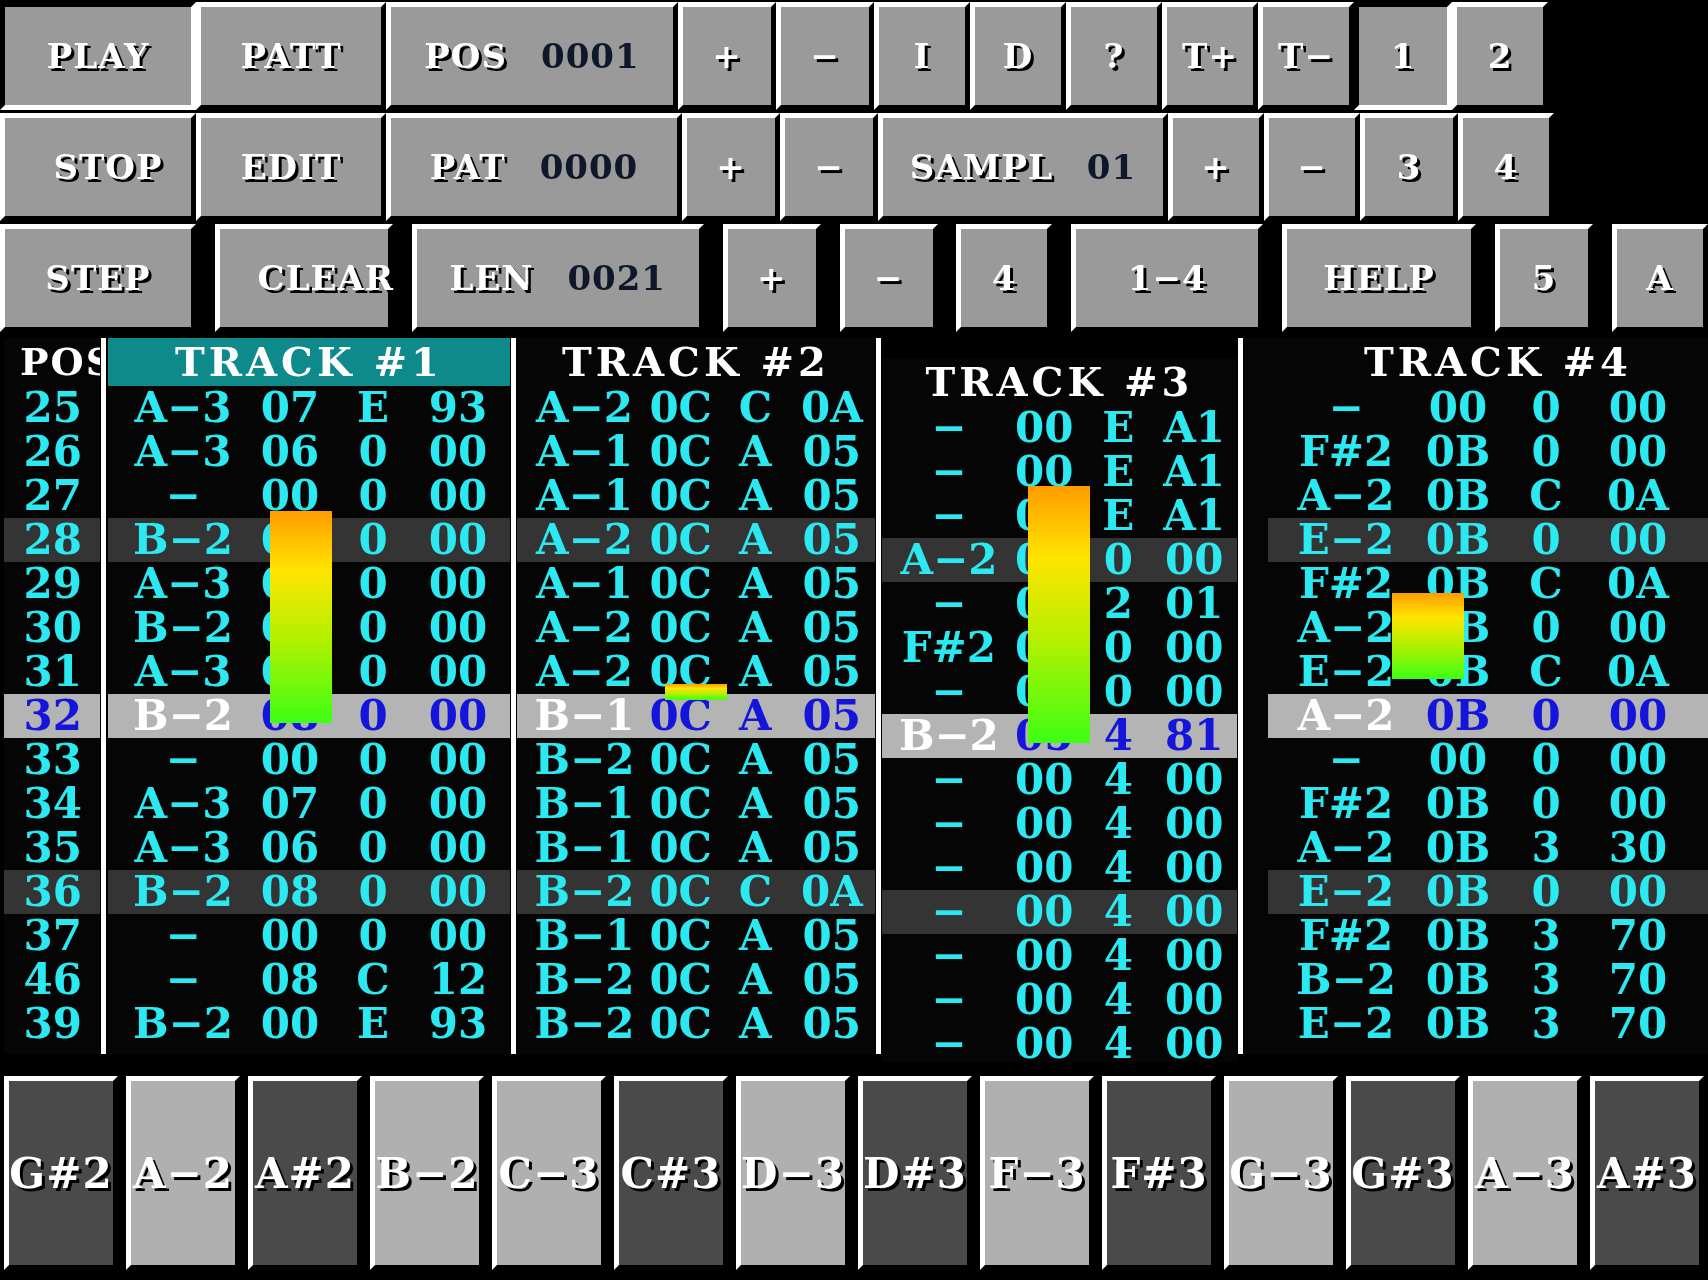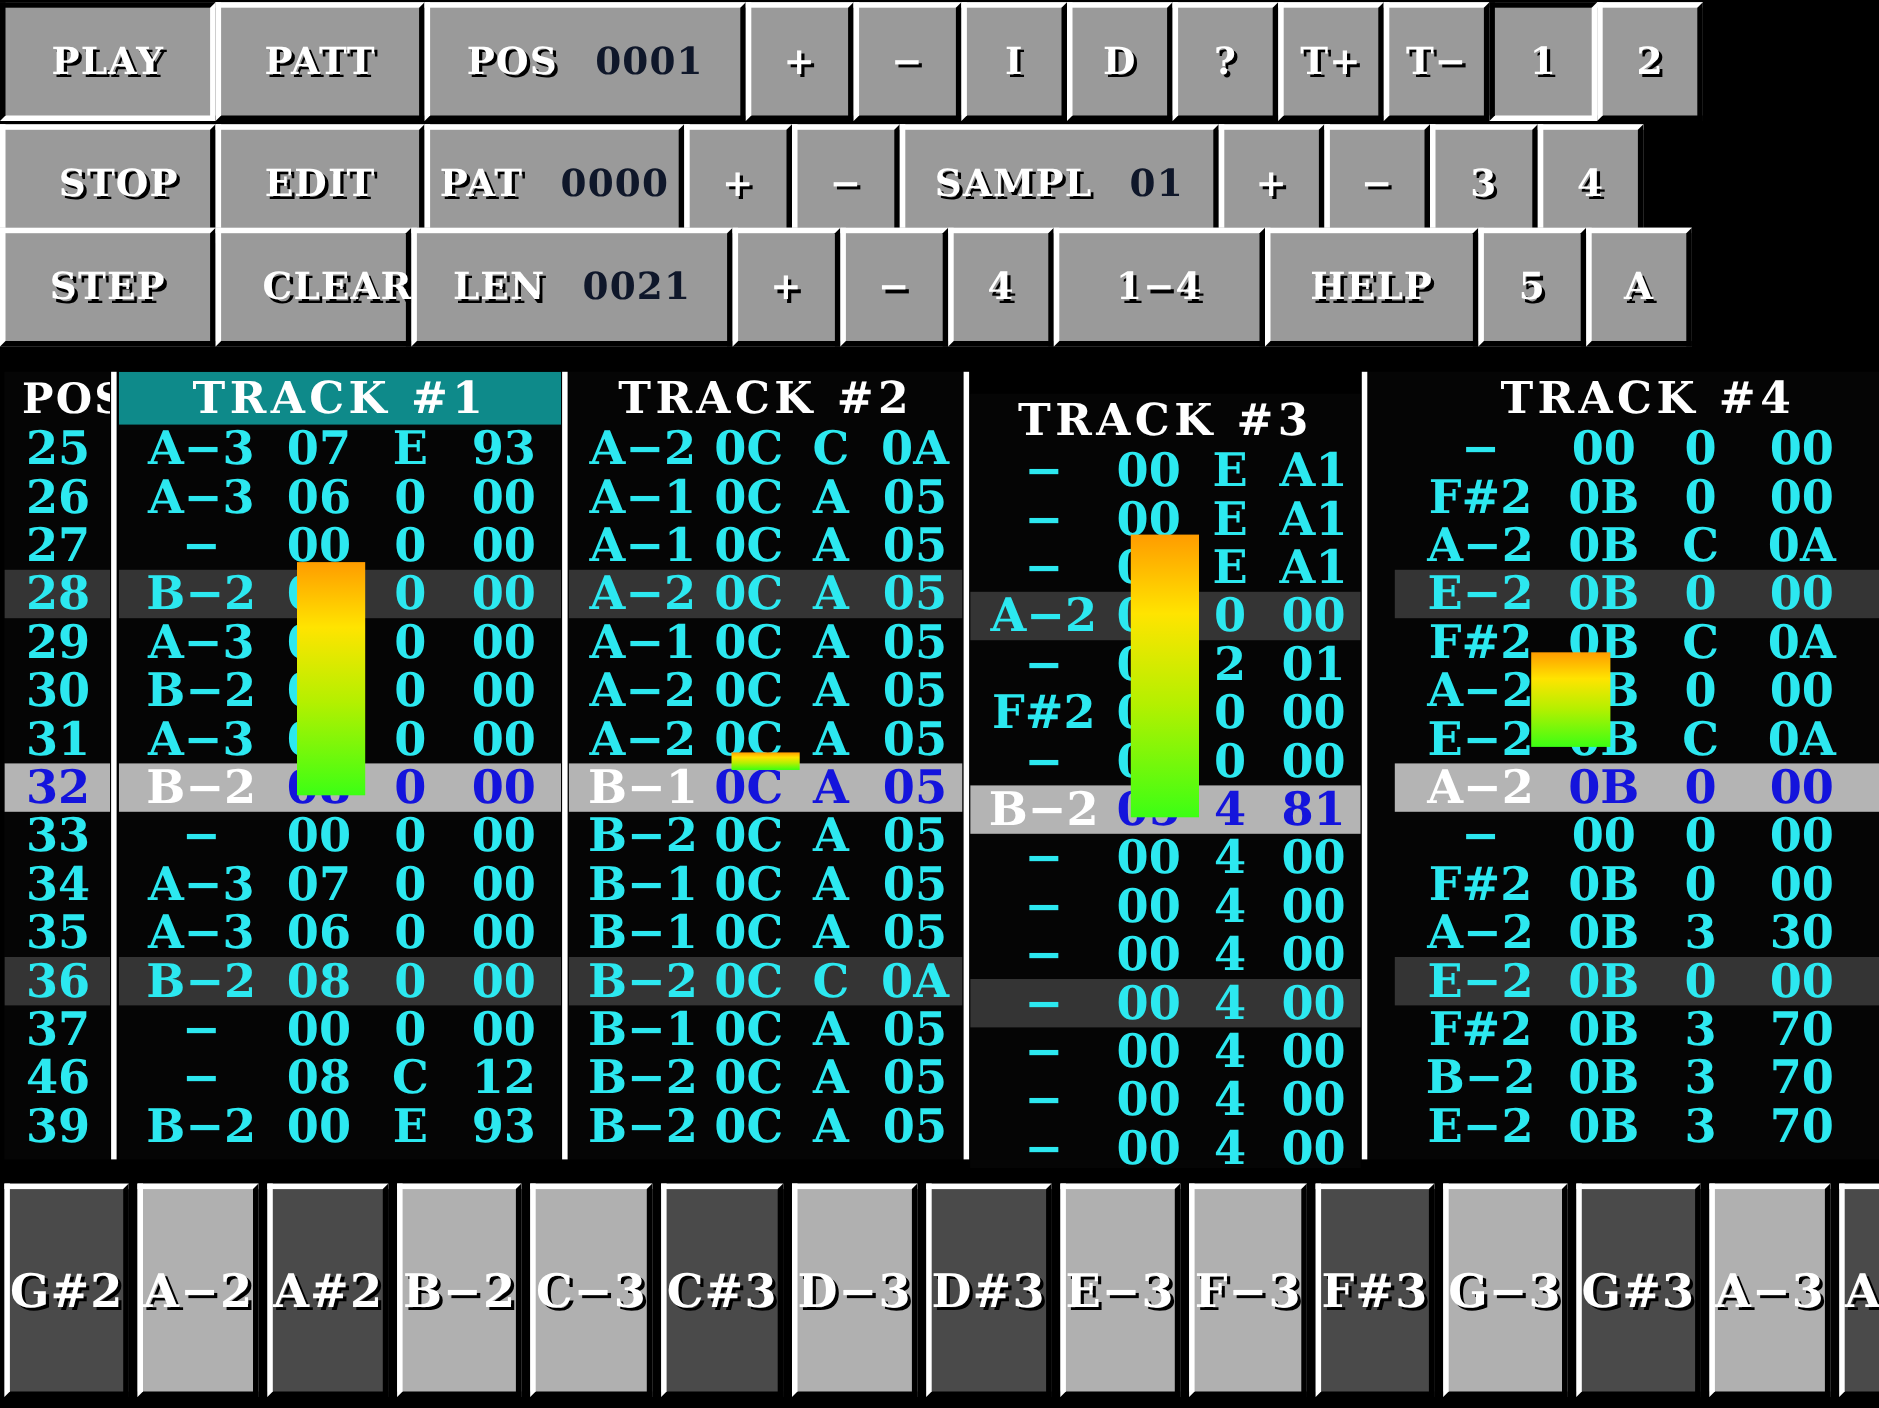--- a/index.html
+++ b/index.html
@@ -20,21 +20,21 @@
     border-right:5px solid #ffffff;border-bottom:5px solid #ffffff;
   }
   .btn .val{color:#0f172a;text-shadow:none;font-weight:bold;}
   .btn .lbl{color:#ffffff;}
 
   
   #toolbar{position:absolute;left:0;top:0;width:1708px;height:334px;background:#000;}
   .trow{position:absolute;left:0;width:1708px;height:108px;display:flex;}
   #trow0{top:2px;}
   #trow1{top:113px;}
-  #trow2{top:207px;}
+  #trow2{top:224px;justify-content:space-between;}
   .trow .btn{height:108px;font-size:34px;}
   .btn .lbl+.val{margin-left:34px;}
 
   
   #grid{position:absolute;left:0;top:338px;width:1708px;height:716px;background:#000;}
   .panel{position:absolute;top:0;height:716px;background:#050505;overflow:hidden;}
   #pos-panel{left:4px;width:96px;}
   #t1{left:108px;width:402px;}
   #t2{left:517px;width:358px;}
   #t3{left:882px;width:355px;margin-top:20px;}
@@ -126,21 +126,21 @@
         <span class="lbl">2</span>
       </div>
     </div>
   <div class="trow" id="trow1">
       <div class="btn" style="width: 196px; padding-left: 20px;">
         <span class="lbl">STOP</span>
       </div>
       <div class="btn" style="width: 190px;">
         <span class="lbl">EDIT</span>
       </div>
-      <div class="btn" style="width: 236px;">
+      <div class="btn" style="width: 296px;">
         <span class="lbl">PAT</span>
         <span class="val">0000</span>
       </div>
       <div class="btn" style="width: 98px;">
         <span class="lbl">+</span>
       </div>
       <div class="btn" style="width: 98px;">
         <span class="lbl">−</span>
       </div>
       <div class="btn" style="width: 290px;">
@@ -689,23 +689,20 @@
     <div class="key black">
       <span>C#3</span>
     </div>
     <div class="key white">
       <span>D−3</span>
     </div>
     <div class="key black">
       <span>D#3</span>
     </div>
     <div class="key white">
-      <span>E−3</span>
-    </div>
-    <div class="key white">
       <span>F−3</span>
     </div>
     <div class="key black">
       <span>F#3</span>
     </div>
     <div class="key white">
       <span>G−3</span>
     </div>
     <div class="key black">
       <span>G#3</span>

